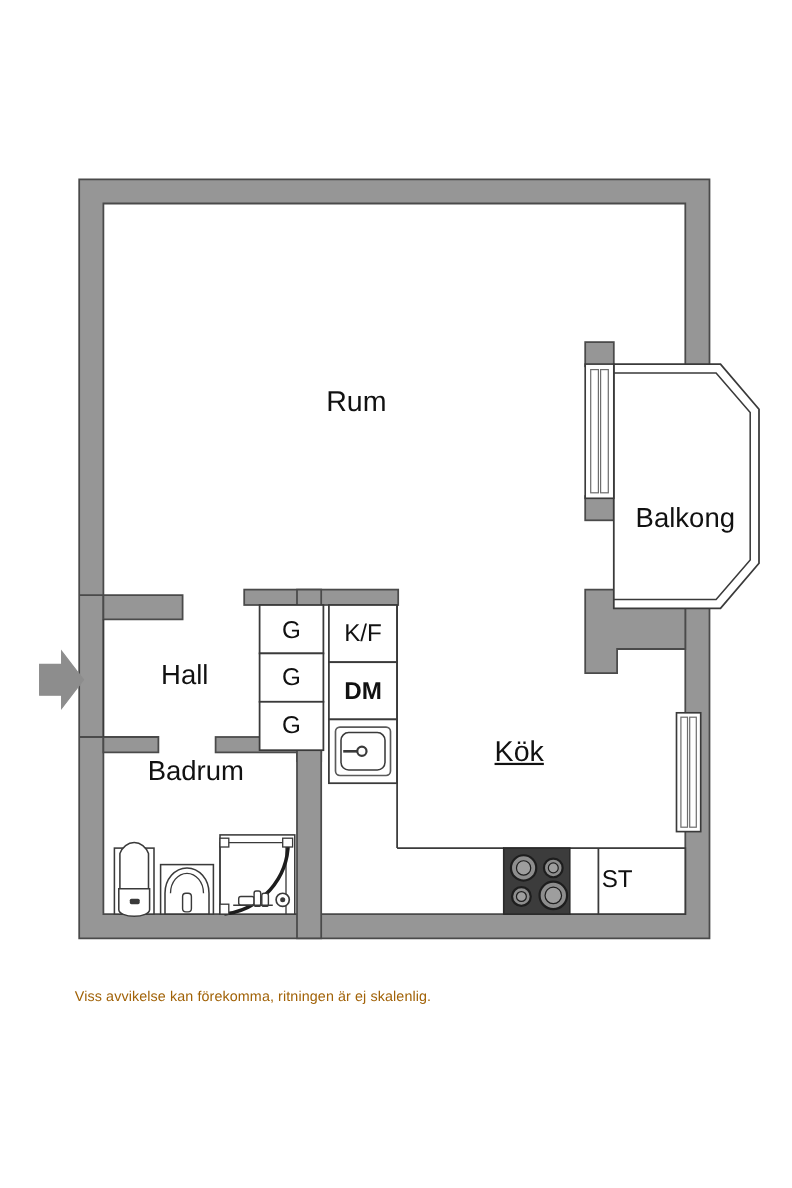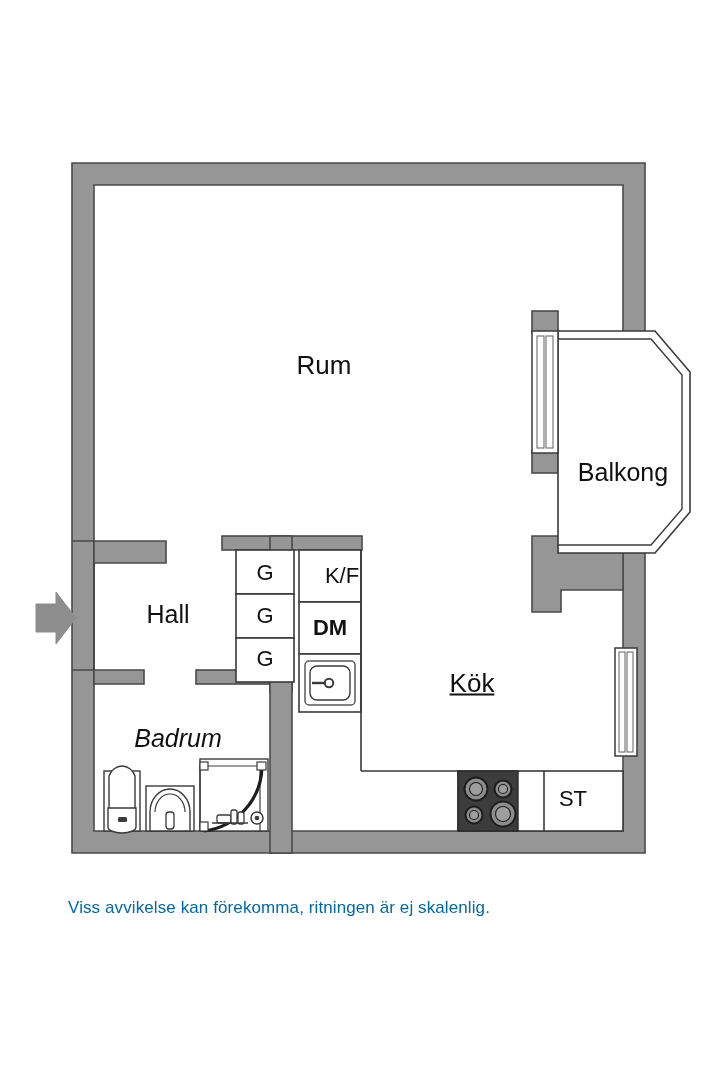--- a/index.html
+++ b/index.html
@@ -34,22 +34,22 @@
     transform: translate(-50%, -50%);
     font-weight: 400;
   }
   .label-xl { font-size: 26px; }
   .label-lg { font-size: 25px; }
   .label-md { font-size: 22px; }
   #disclaimer-text {
     position: absolute;
     left: 68px;
     top: 898px;
-    font-size: 17px;
-    color: #0369a1;
+    font-size: 13px;
+    color: #a16207;
     font-family: "Liberation Sans", sans-serif;
     letter-spacing: 0.1px;
   }
 </style>
 </head>
 <body>
 
 <div id="floorplan-stage">
 
   <svg id="plan-svg" width="720" height="1080" viewBox="0 0 720 1080">
@@ -180,24 +180,24 @@
         <line x1="212" y1="823" x2="248" y2="823" stroke="#3a3a3a" stroke-width="1.3"></line>
         <circle cx="257" cy="818" r="6" fill="#ffffff" stroke="#3a3a3a" stroke-width="1.5"></circle>
         <circle cx="257" cy="818" r="2.3" fill="#3a3a3a"></circle>
       </g>
     </g>
   </svg>
 
   <div class="room-label label-xl" style="left:324px; top:365px;">Rum</div>
   <div class="room-label label-lg" style="left:623px; top:456px;margin-top:16px;">Balkong</div>
   <div class="room-label label-lg" style="left:168px; top:614px;text-align:right;">Hall</div>
-  <div class="room-label label-lg" style="left:178px; top:738px;font-style:italic;">Badrum</div>
+  <div class="room-label label-lg" style="left:178px; top:702px;">Badrum</div>
   <div class="room-label label-xl" style="left:472px; top:683px;text-decoration:underline;">Kök</div>
 
   <div class="room-label label-md" style="left:265px; top:573px;">G</div>
   <div class="room-label label-md" style="left:265px; top:616px;">G</div>
   <div class="room-label label-md" style="left:265px; top:659px;">G</div>
-  <div class="room-label label-md" style="left:330px; top:576px;margin-left:12px;">K/F</div>
+  <div class="room-label label-md" style="left:330px; top:576px;">K/F</div>
   <div class="room-label label-md" style="left:330px; top:628px;font-weight:bold;">DM</div>
-  <div class="room-label label-md" style="left:573px; top:799px;">ST</div>
+  <div class="room-label label-md" style="left:561px; top:799px;">ST</div>
 
   <div id="disclaimer-text">Viss avvikelse kan förekomma, ritningen är ej skalenlig.</div>
 </div>
 
 </body></html>

